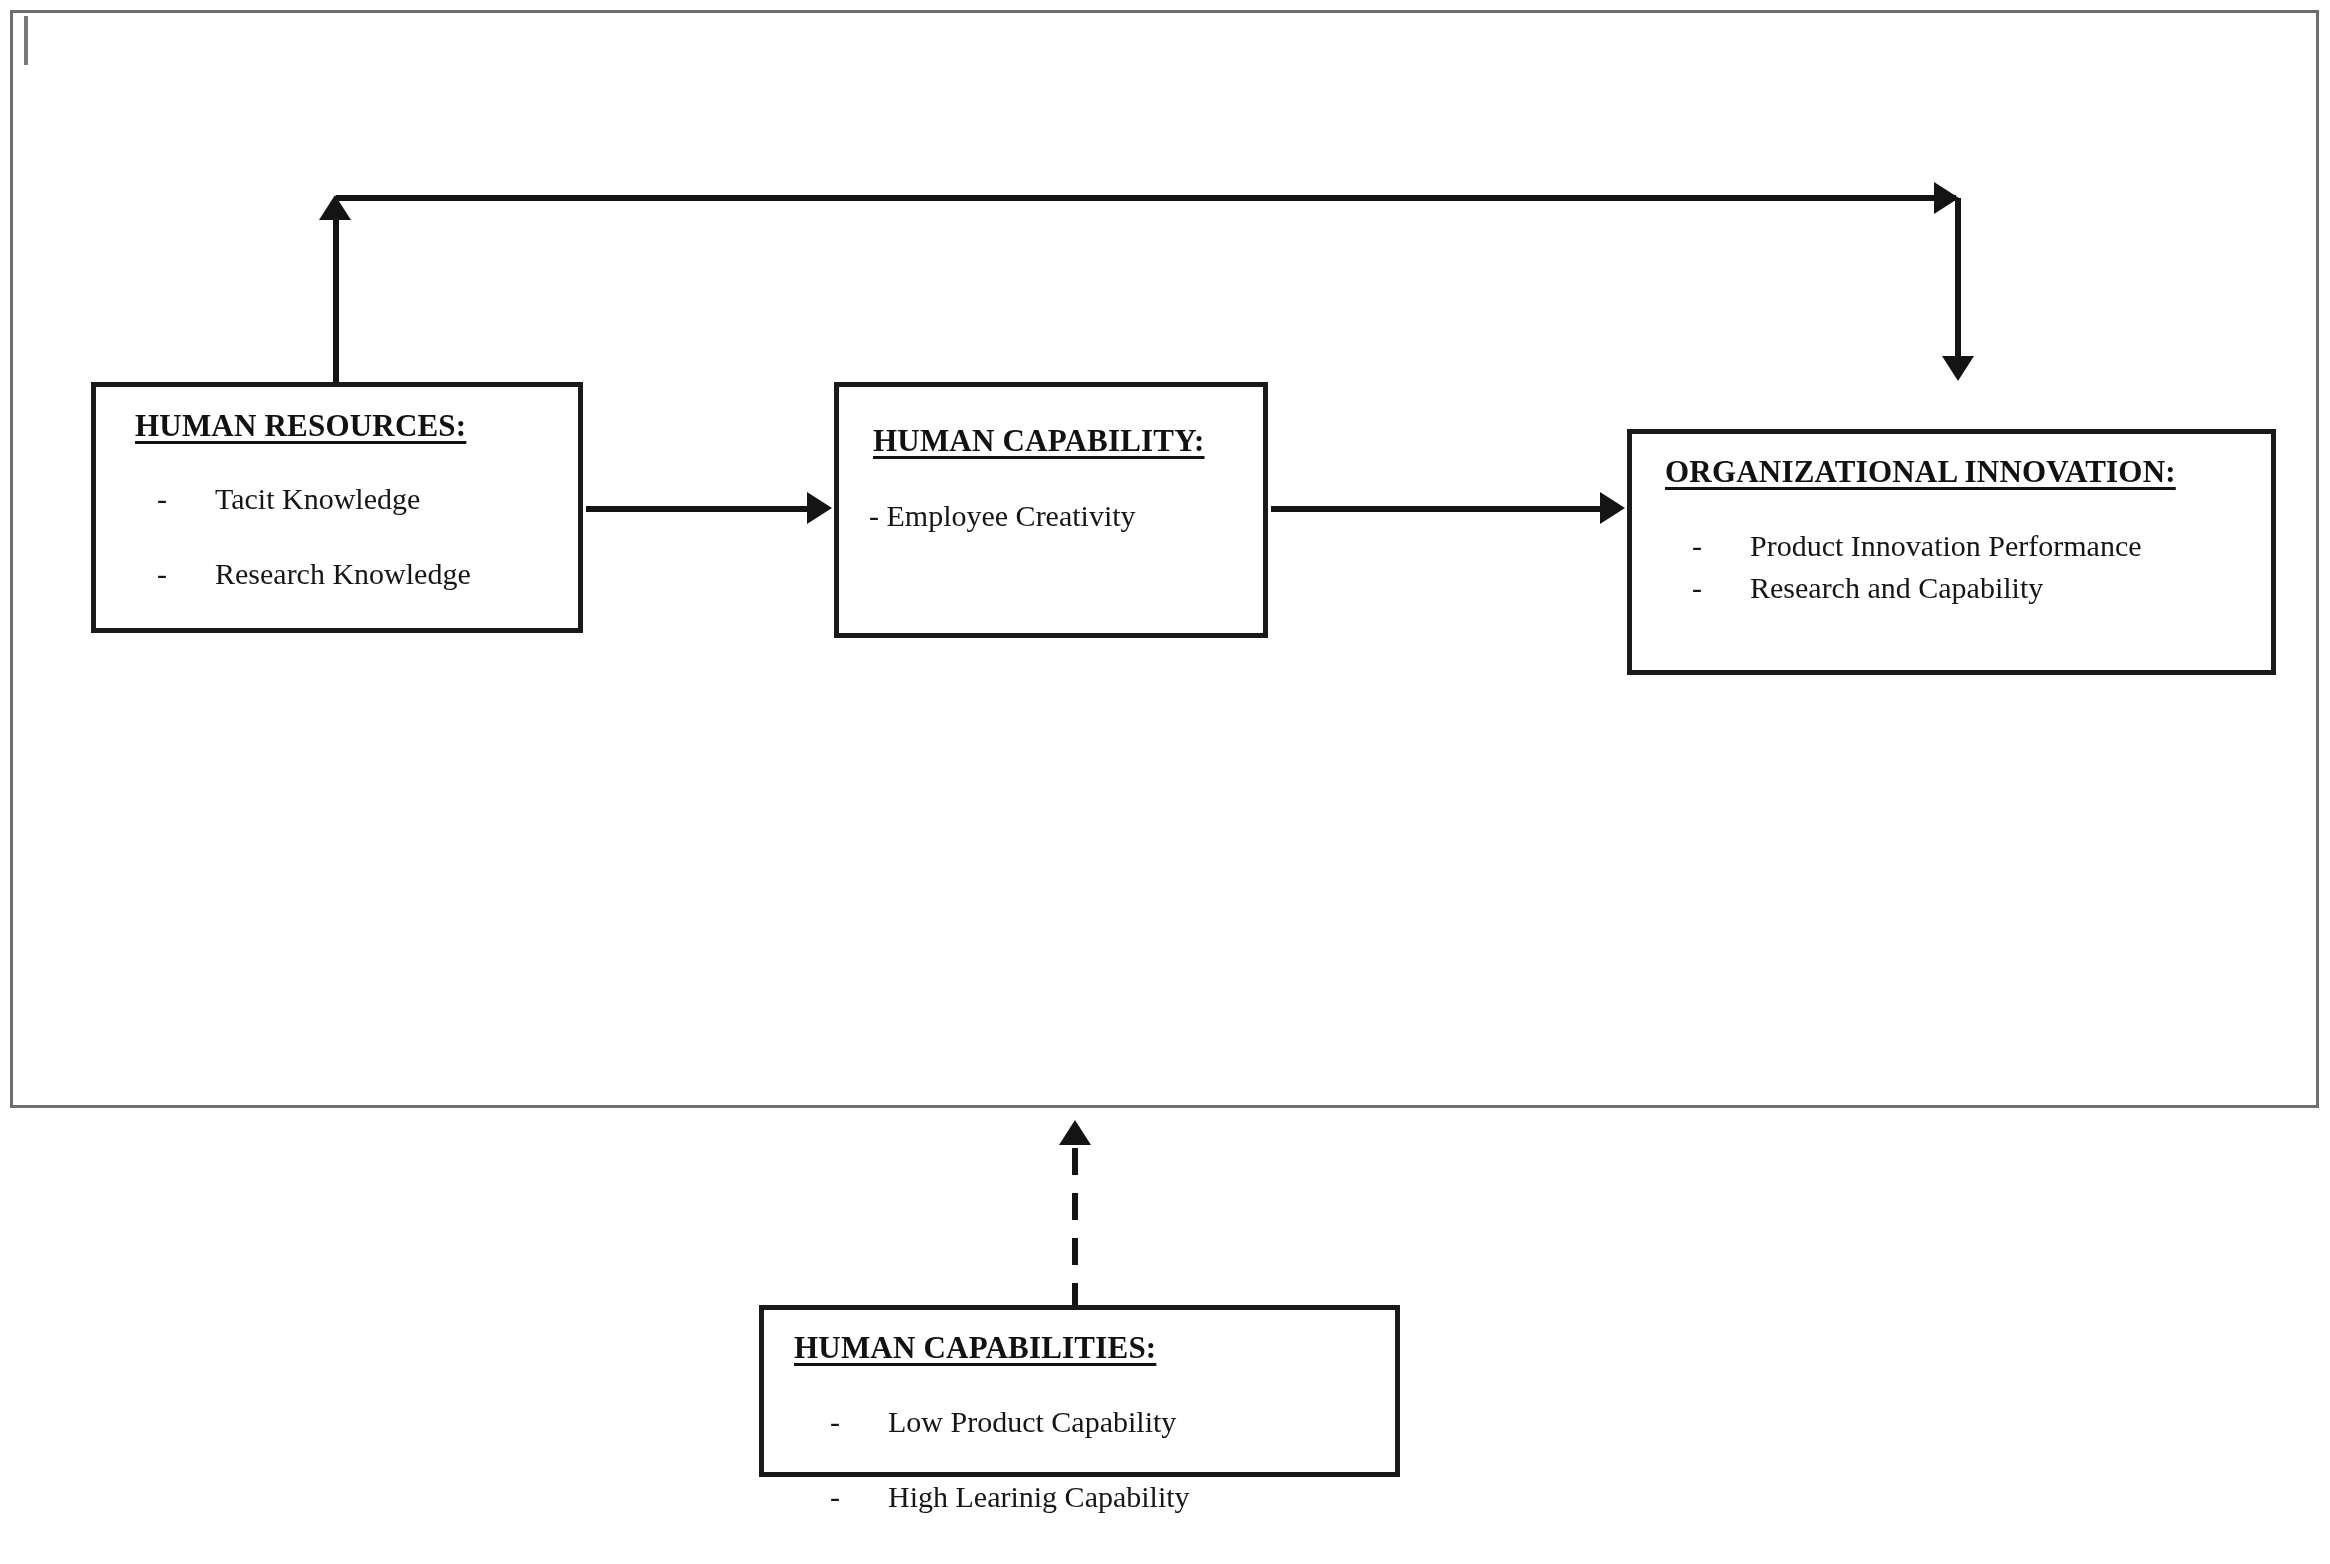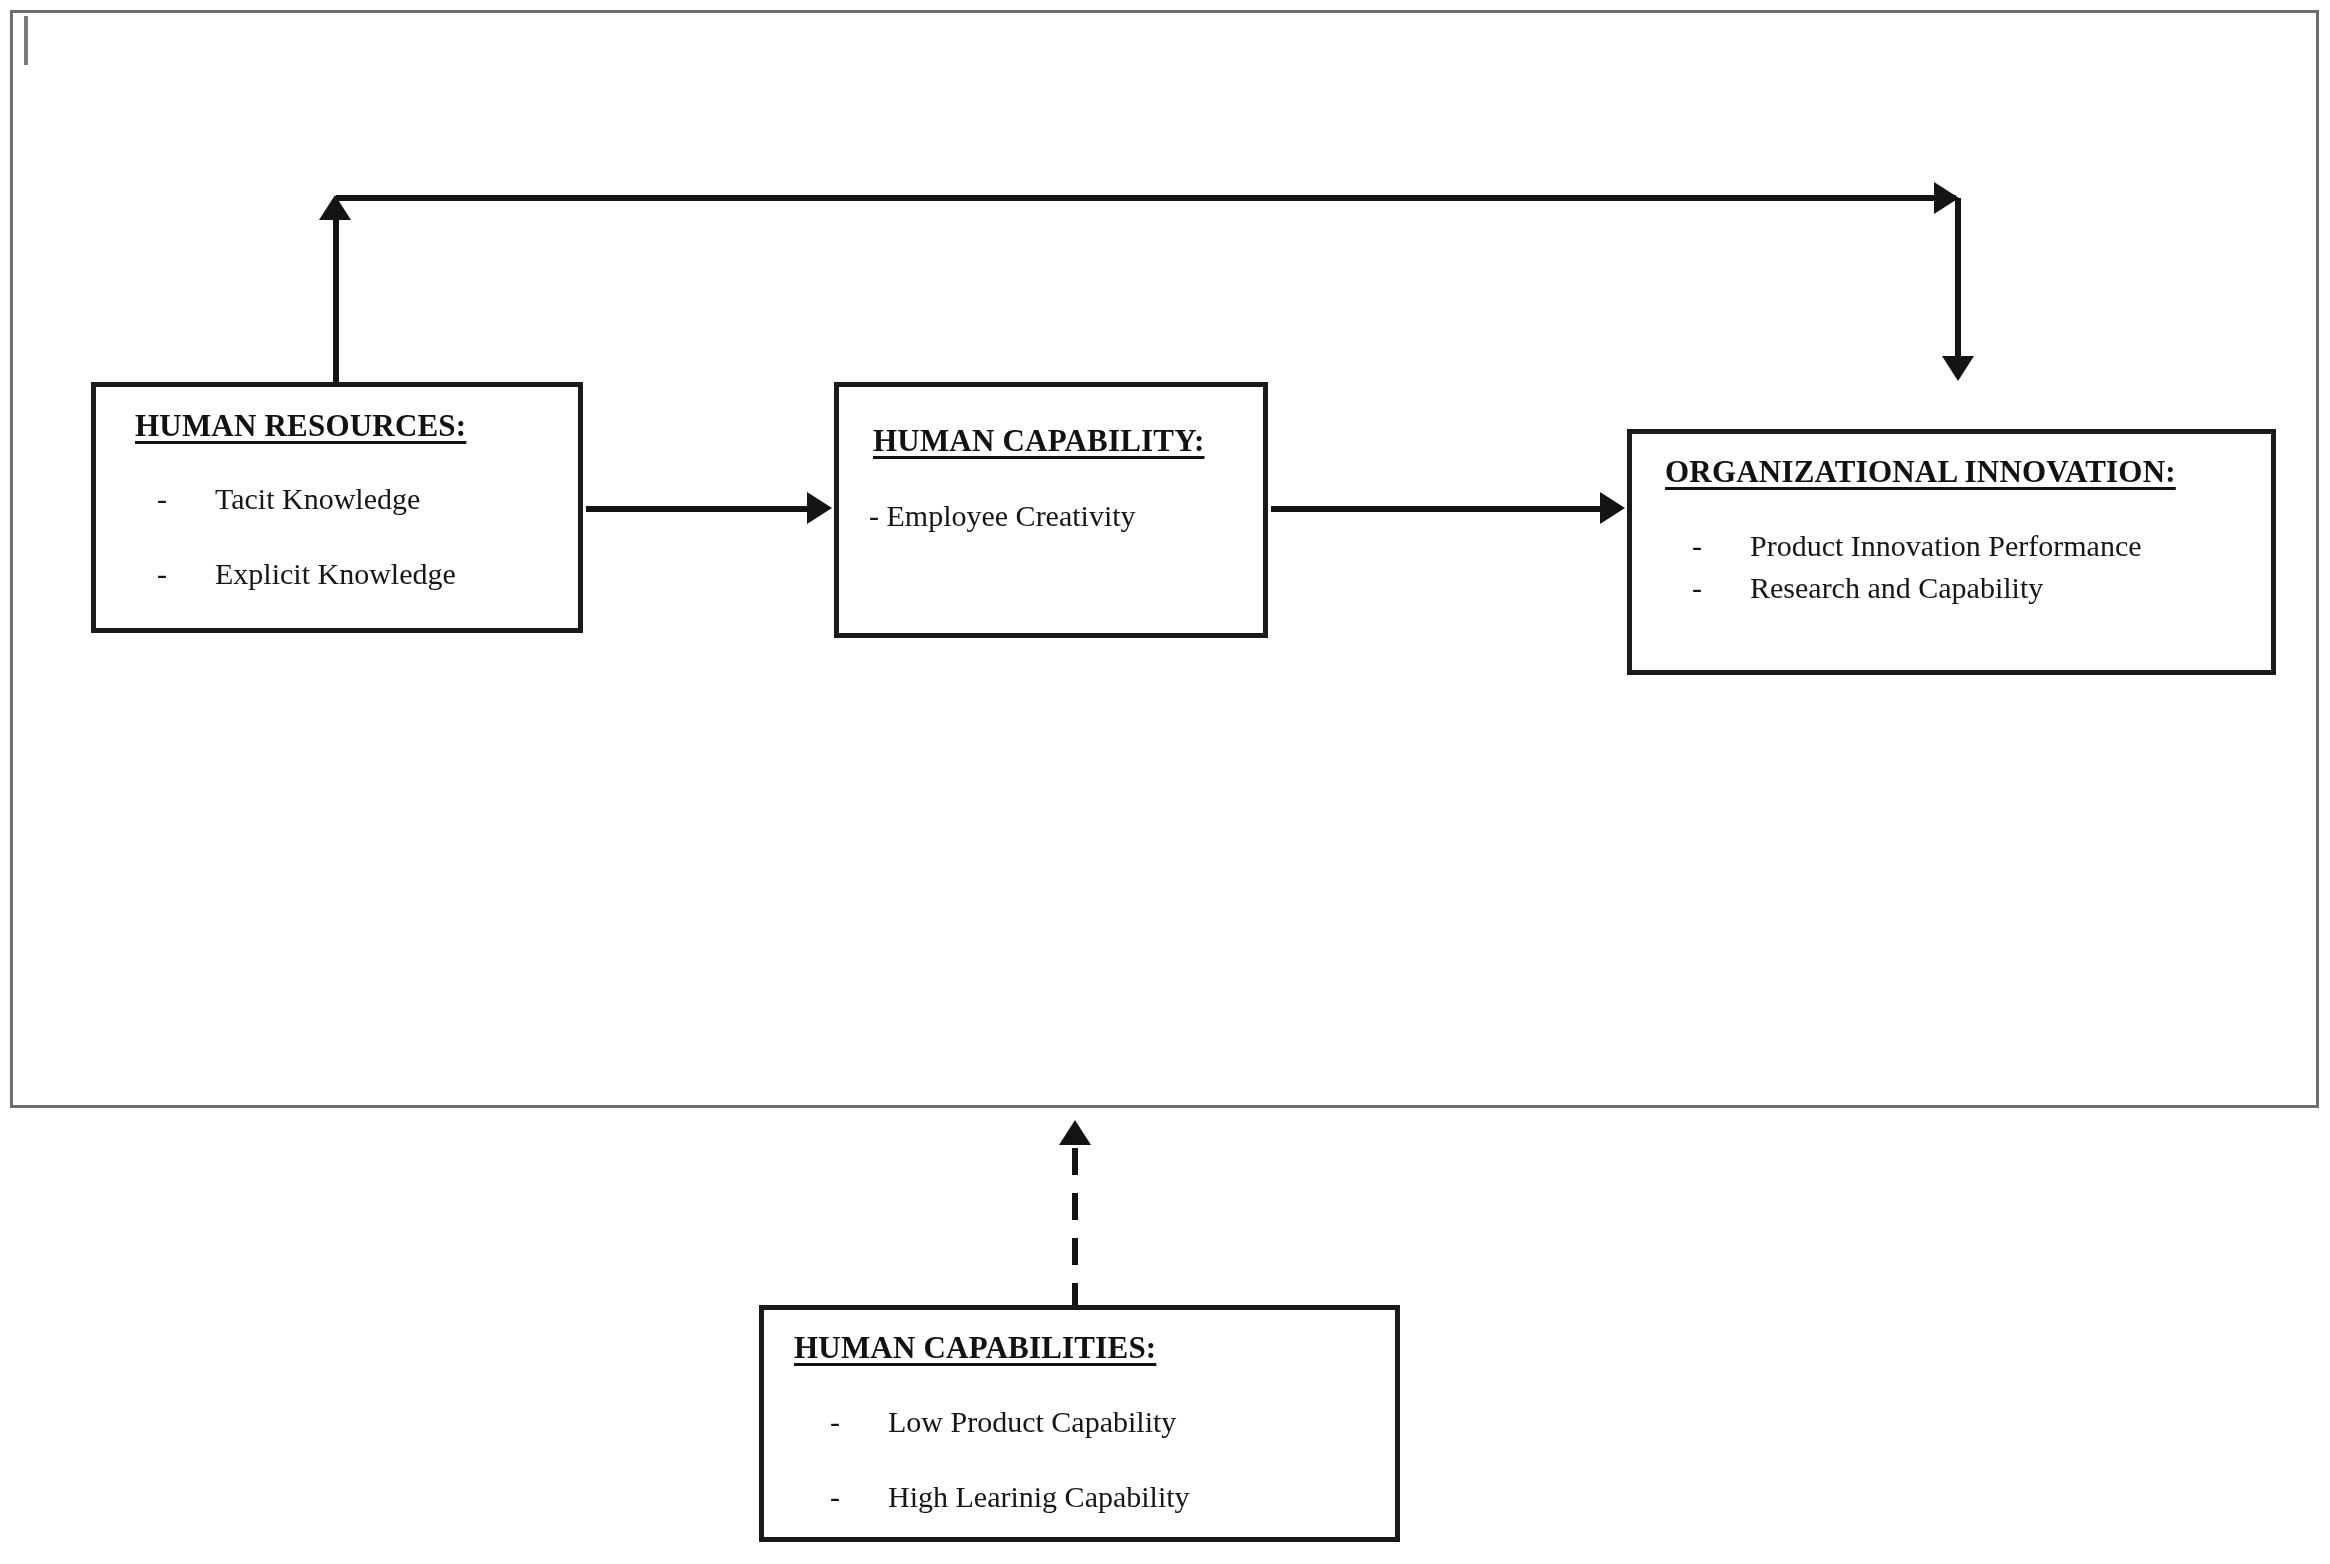--- a/index.html
+++ b/index.html
@@ -81,21 +81,21 @@
   #node-hc        { left: 834px; top: 382px;  width: 434px; height: 256px; padding-left: 36px; }
   #node-hc .node-title { left: 34px;  top: 37px; }
   #node-hc .bullets    { left: 30px;  top: 112px; }
   #node-hc .bullet-inline { white-space: nowrap; }
 
   #node-oi        { left: 1627px; top: 385px;  width: 649px; height: 246px; margin-top: 44px; }
   #node-oi .node-title { left: 33px;  top: 21px; }
   #node-oi .bullets    { left: 60px;  top: 95px; }
   #node-oi .bullet-row + .bullet-row { margin-top: 7.5px; }
 
-  #node-hcaps     { left: 759px; top: 1305px; width: 641px; height: 237px; }
+  #node-hcaps     { left: 759px; top: 1305px; width: 641px; height: 172px; }
   #node-hcaps .node-title { left: 30px; top: 21px; }
   #node-hcaps .bullets    { left: 66px; top: 95px; }
   #node-hcaps .bullet-row + .bullet-row { margin-top: 40px; }
 
   
   .hline {
     position: absolute;
     height: 6px;
     background: #141414;
   }
@@ -180,21 +180,21 @@
 
   <div class="node" id="node-hr">
     <div class="node-title">HUMAN RESOURCES:</div>
     <div class="bullets">
       <div class="bullet-row">
         <span class="bullet-dash">-</span>
         <span class="bullet-text">Tacit Knowledge</span>
       </div>
       <div class="bullet-row">
         <span class="bullet-dash">-</span>
-        <span class="bullet-text">Explicit Knowledge</span>
+        <span class="bullet-text">Research Knowledge</span>
       </div>
     </div>
   </div>
 
   <div class="node" id="node-hc">
     <div class="node-title">HUMAN CAPABILITY:</div>
     <div class="bullets">
       <div class="bullet-inline">- Employee Creativity</div>
     </div>
   </div>

